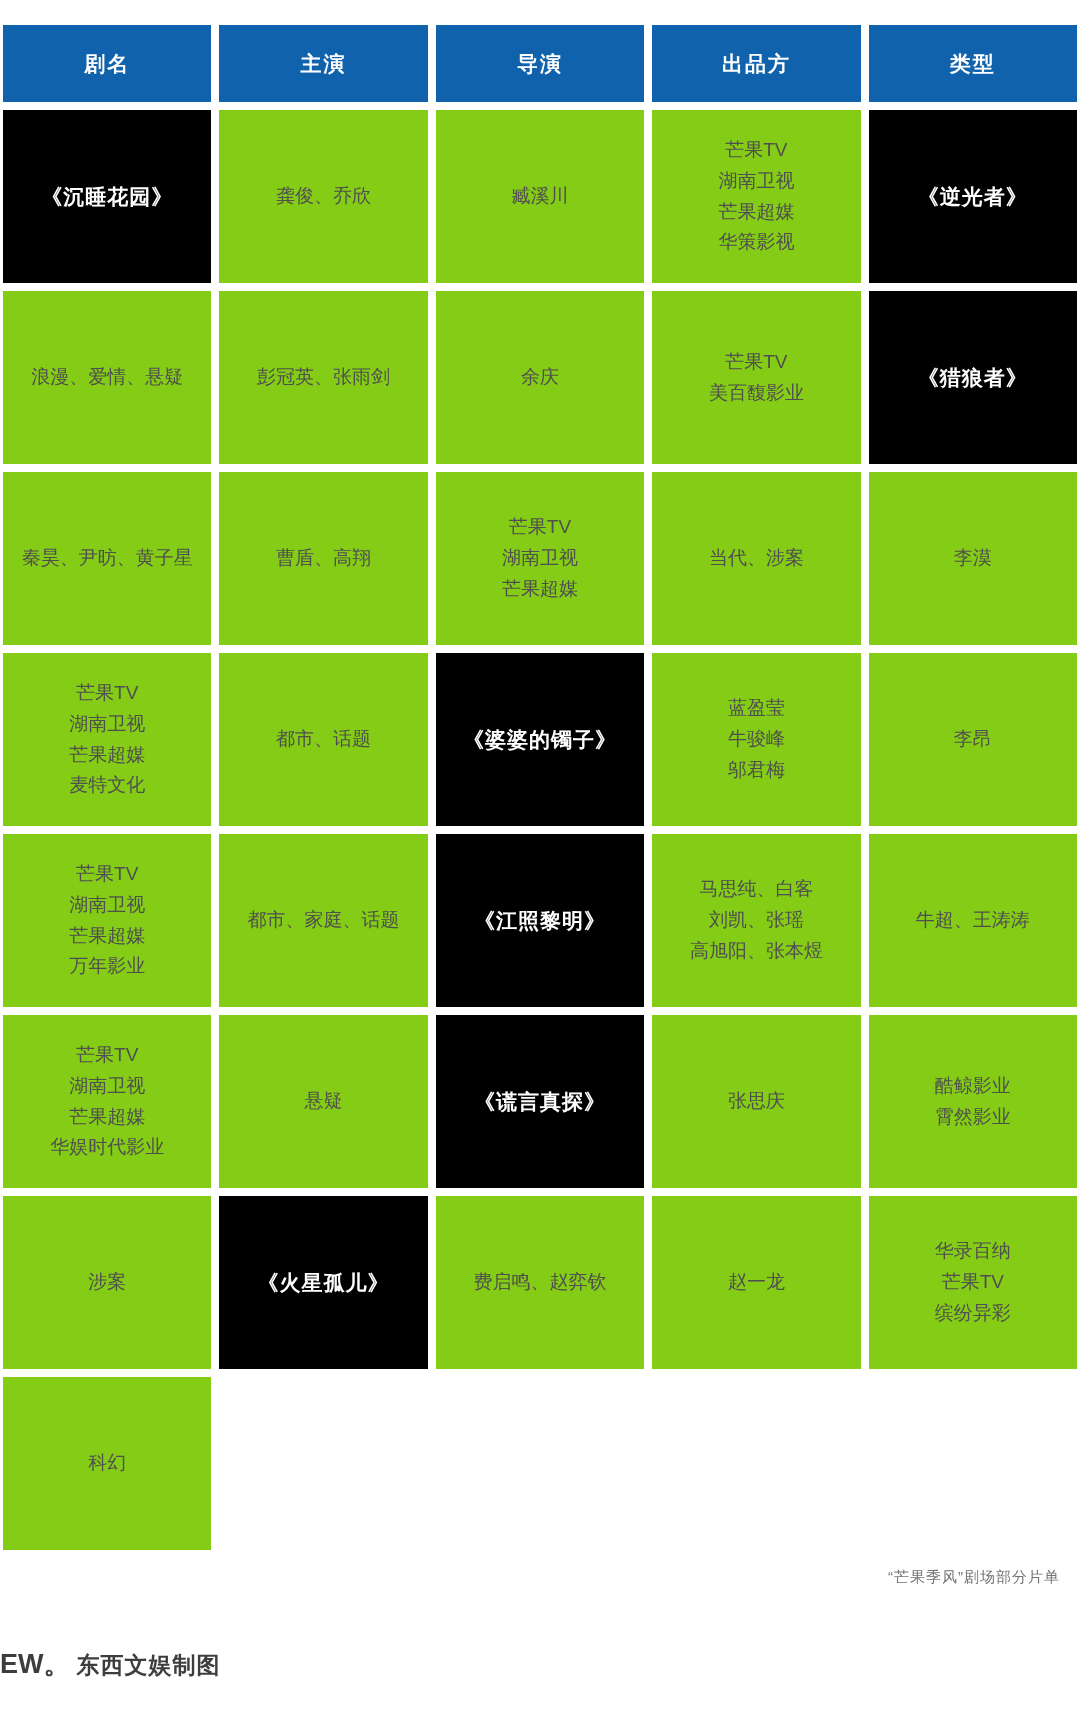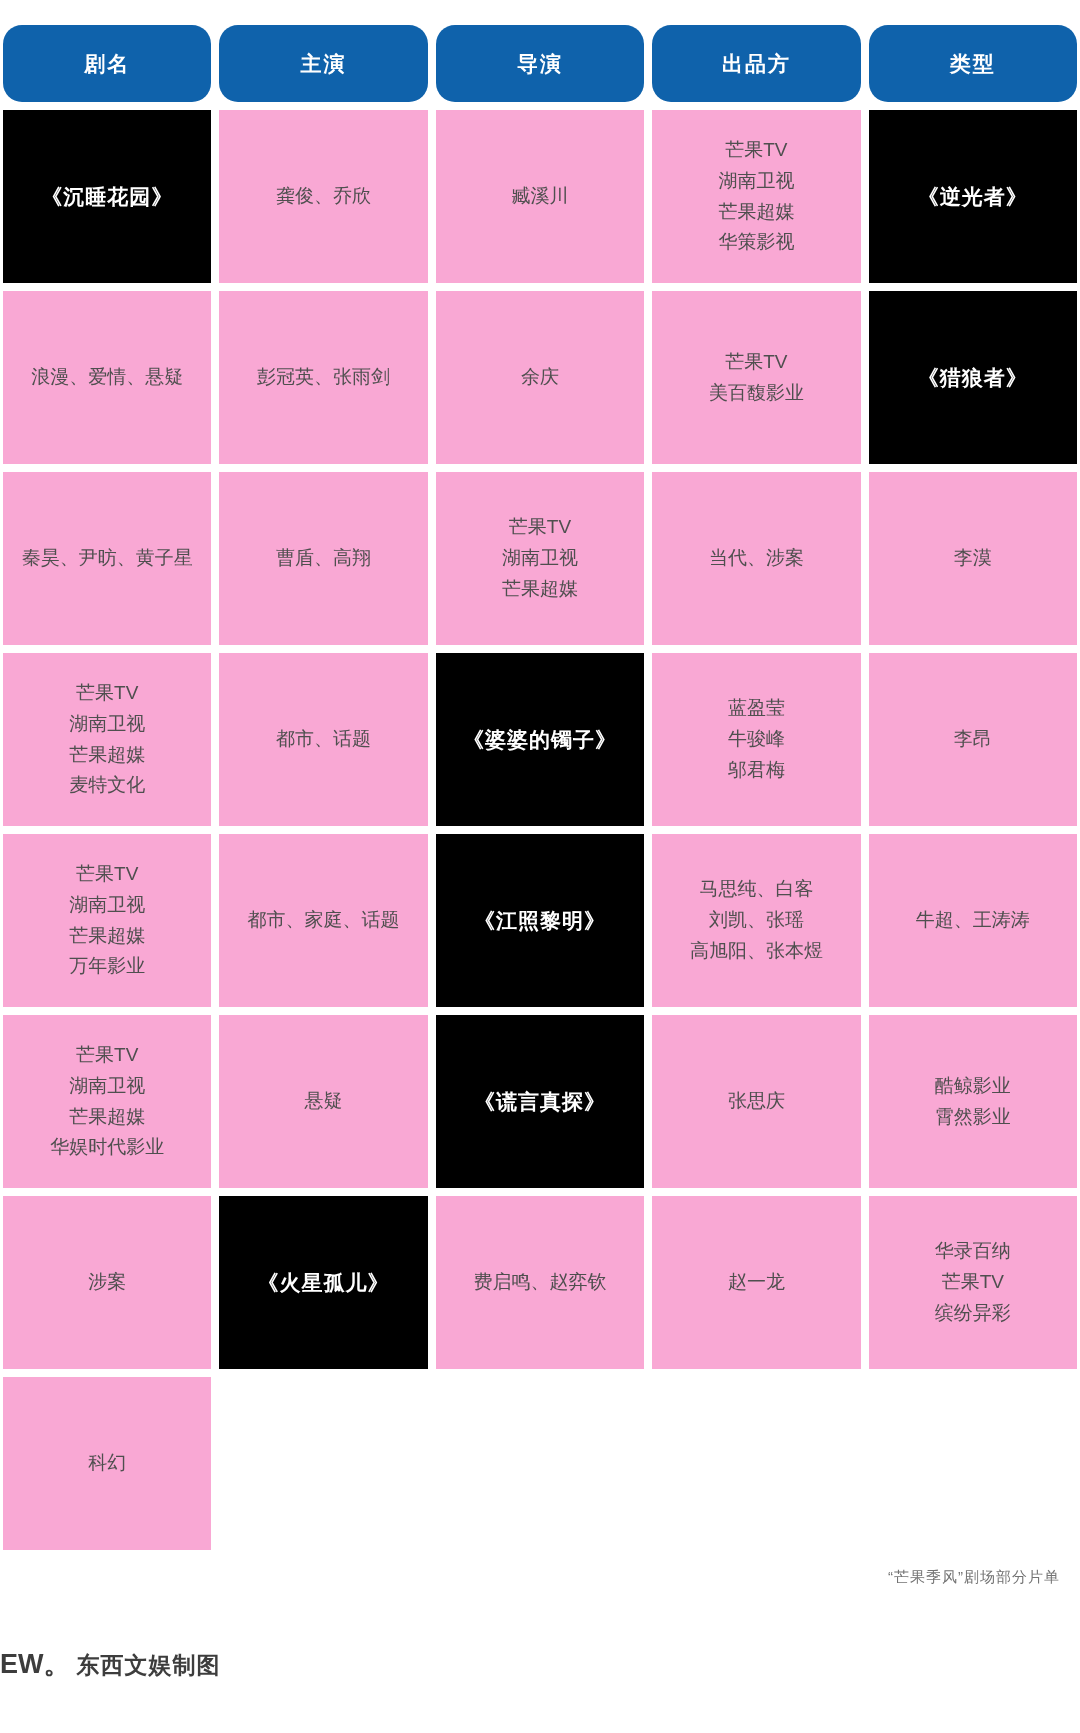--- a/index.html
+++ b/index.html
@@ -17,28 +17,28 @@
     grid-template-rows:77px repeat(8,173px);
     gap:8px;
   }
   .cell{
     display:flex;align-items:center;justify-content:center;
     text-align:center;white-space:pre-line;
     padding:4px;box-sizing:border-box;
   }
   .head{
     background:#0f62ab;color:#ffffff;
-    font-weight:700;font-size:21px;letter-spacing:2px;border-radius:19px;
+    font-weight:700;font-size:21px;letter-spacing:2px;
   }
   .title{
     background:#000000;color:#ffffff;
     font-weight:700;font-size:21px;letter-spacing:1px;
   }
   .body{
-    background:#f9a8d4;color:#4f4f4f;
+    background:#84cc16;color:#4f4f4f;
     font-size:19px;line-height:1.62;
   }
   .note{
     position:absolute;top:1568px;right:20px;
     font-size:15px;color:#737373;letter-spacing:1px;
   }
   .logo{
     position:absolute;top:1646px;left:0;width:100%;
     text-align:left;color:#3d3d3d;
     font-weight:700;font-size:23px;letter-spacing:1px;

